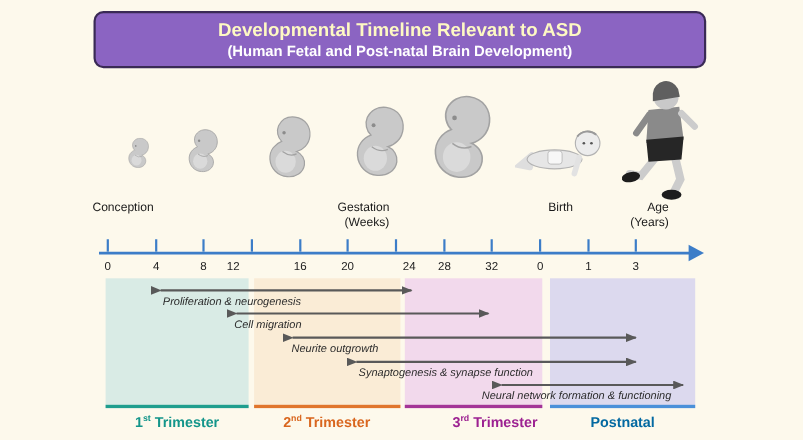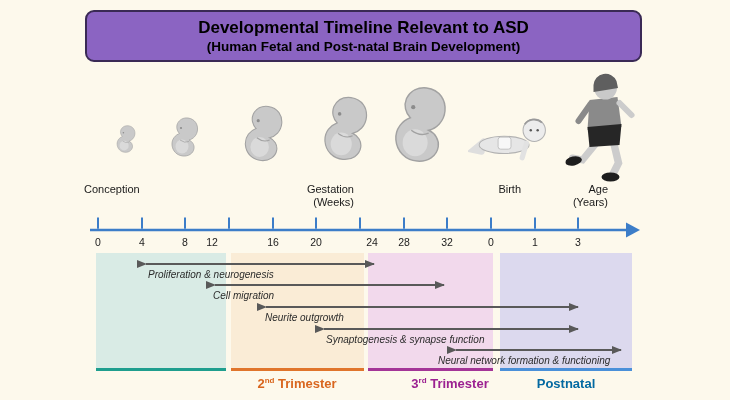--- a/index.html
+++ b/index.html
@@ -3,22 +3,22 @@
 <meta charset="utf-8">
 <style>
   html,body{margin:0;padding:0;}
   body{font-family:"Liberation Sans", sans-serif;}
   #stage{position:relative;width:730px;height:400px;background:#fdf9ec;overflow:hidden;}
 
   
   .header{position:absolute;left:85px;top:10px;width:553px;height:48px;
     background:#8b64c2;border:2.5px solid #3a2a55;border-radius:9px;
     display:flex;flex-direction:column;align-items:center;justify-content:center;}
-  .header .title{color:#000000;font-weight:bold;font-size:17px;line-height:20px;}
-  .header .subtitle{color:#000000;font-weight:bold;font-size:13.5px;line-height:17px;}
+  .header .title{color:#fef9c3;font-weight:bold;font-size:17px;line-height:20px;}
+  .header .subtitle{color:#ffffff;font-weight:bold;font-size:13.5px;line-height:17px;}
 
   
   .fig{position:absolute;}
   .fig svg{display:block;width:100%;height:100%;}
 
   
   .axlabel{position:absolute;top:183px;font-size:11px;color:#1a1a1a;text-align:right;line-height:13px;}
 
   
   .tick-label{position:absolute;top:236px;transform:translateX(-50%);font-size:10.5px;color:#222;}
@@ -184,17 +184,18 @@
       <line x1="456" y1="350" x2="621" y2="350" marker-start="url(#ah)" marker-end="url(#ah)"></line>
     </g>
   </svg>
 
   <div class="proc-label" style="left:148px;top:269px">Proliferation &amp; neurogenesis</div>
   <div class="proc-label" style="left:213px;top:290px">Cell migration</div>
   <div class="proc-label" style="left:265px;top:312px">Neurite outgrowth</div>
   <div class="proc-label" style="left:326px;top:334px">Synaptogenesis &amp; synapse function</div>
   <div class="proc-label" style="left:438px;top:355px">Neural network formation &amp; functioning</div>
 
+  <div class="period-label p1"><span>1</span><sup>st</sup> <span>Trimester</span></div>
   <div class="period-label p2"><span>2</span><sup>nd</sup> <span>Trimester</span></div>
   <div class="period-label p3"><span>3</span><sup>rd</sup> <span>Trimester</span></div>
   <div class="period-label p4"><span>Postnatal</span></div>
 
 </div>
 
 </body></html>

